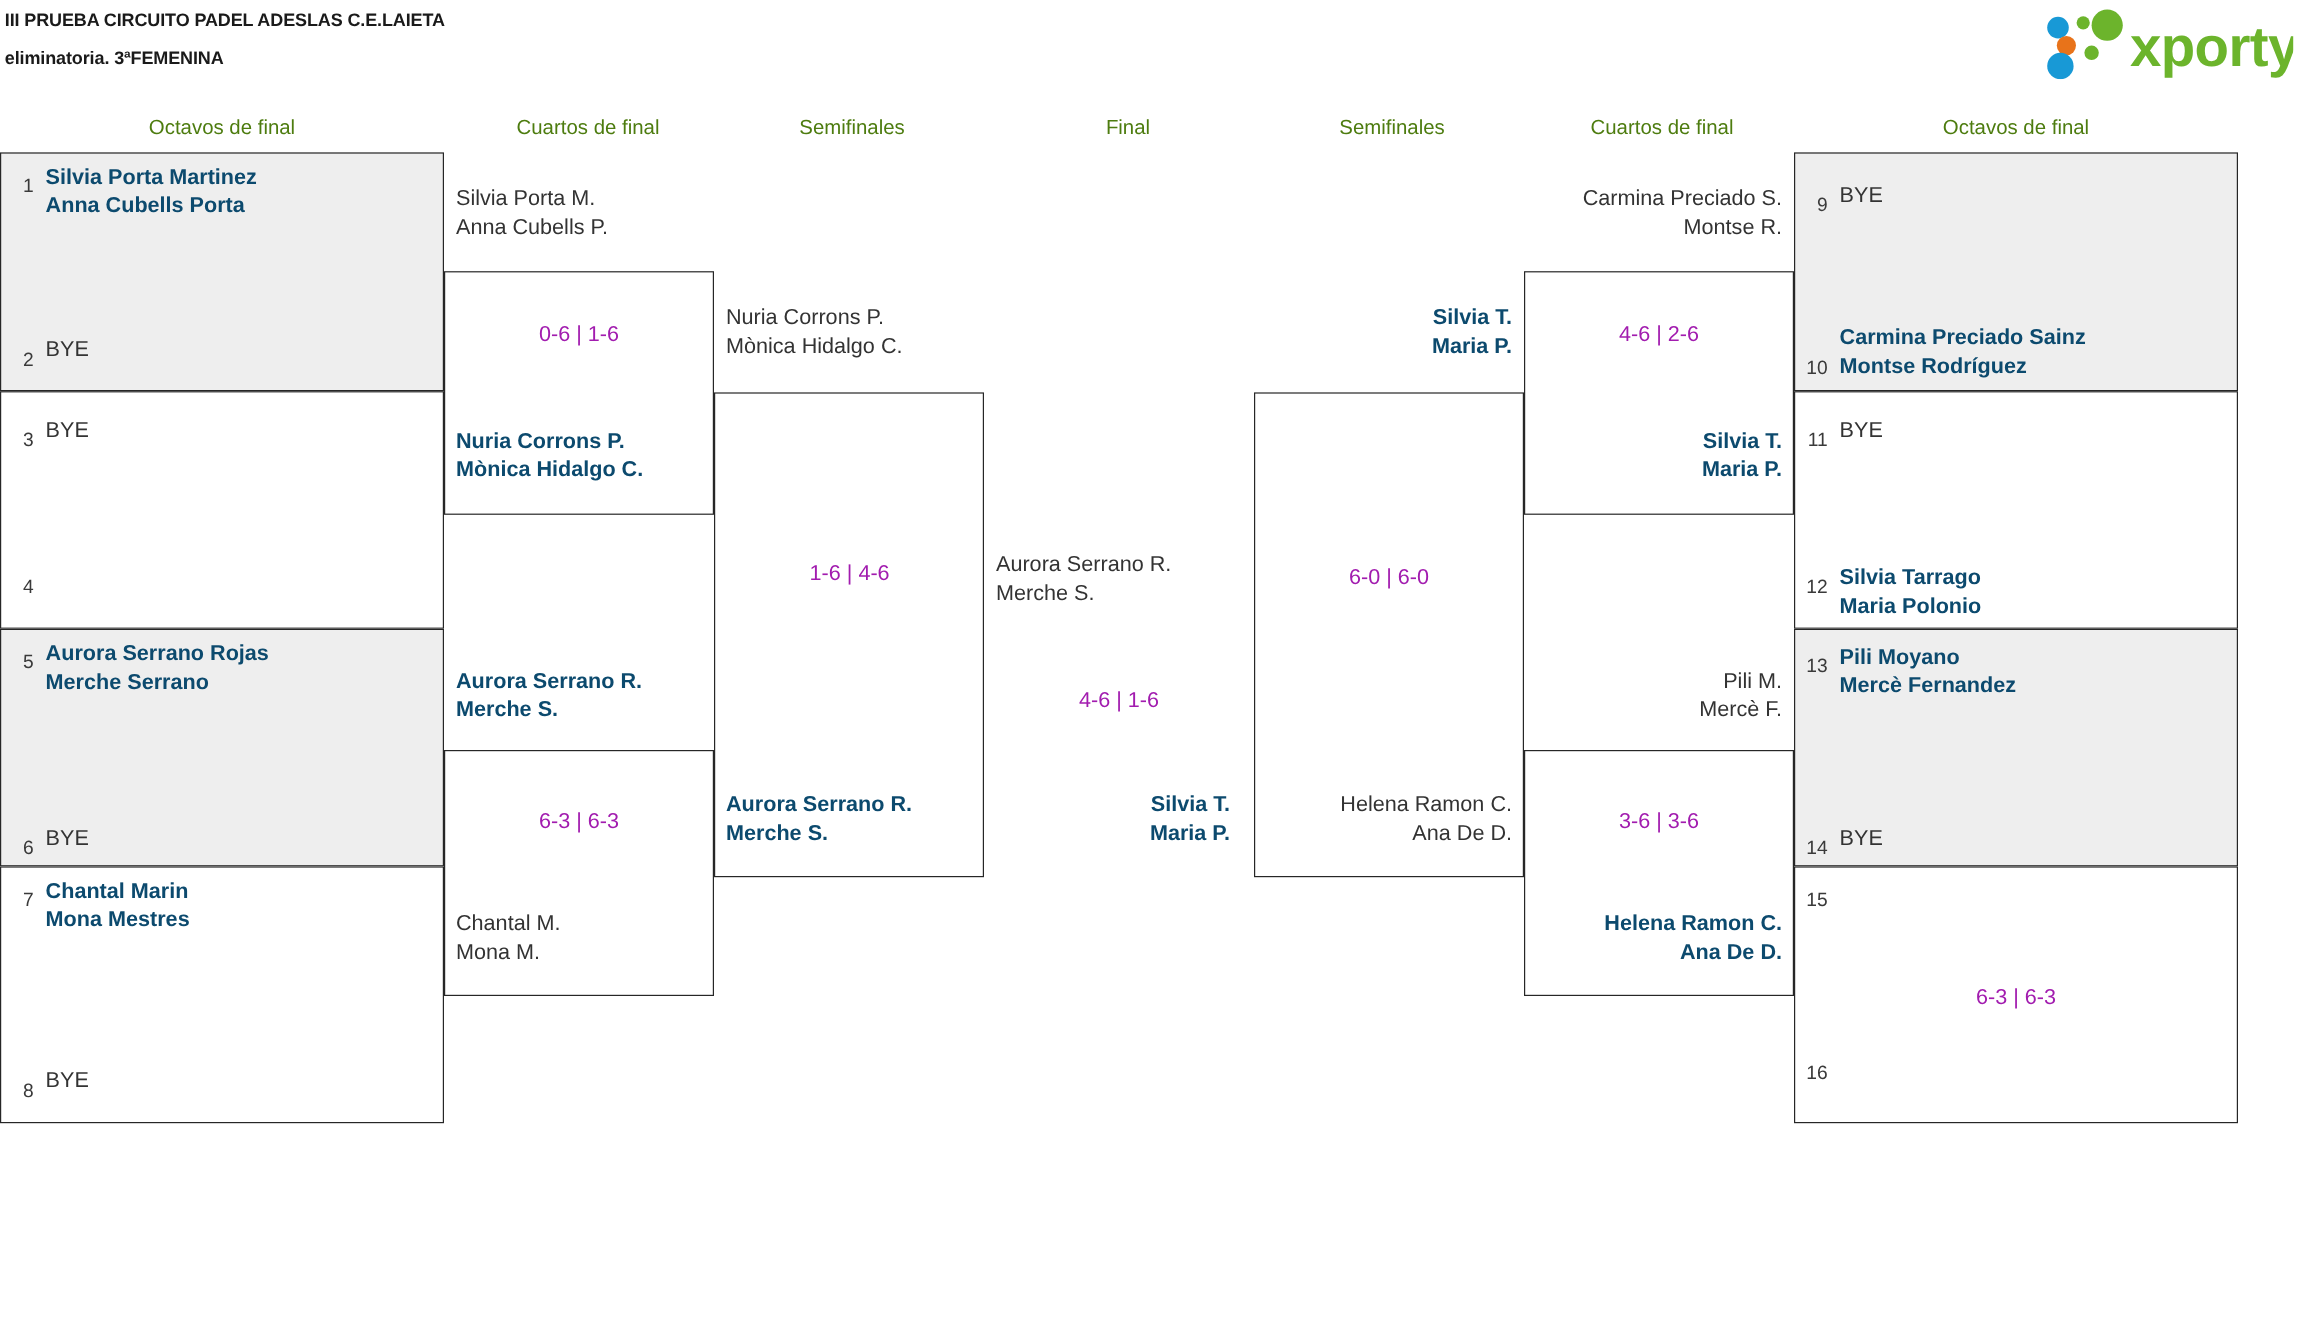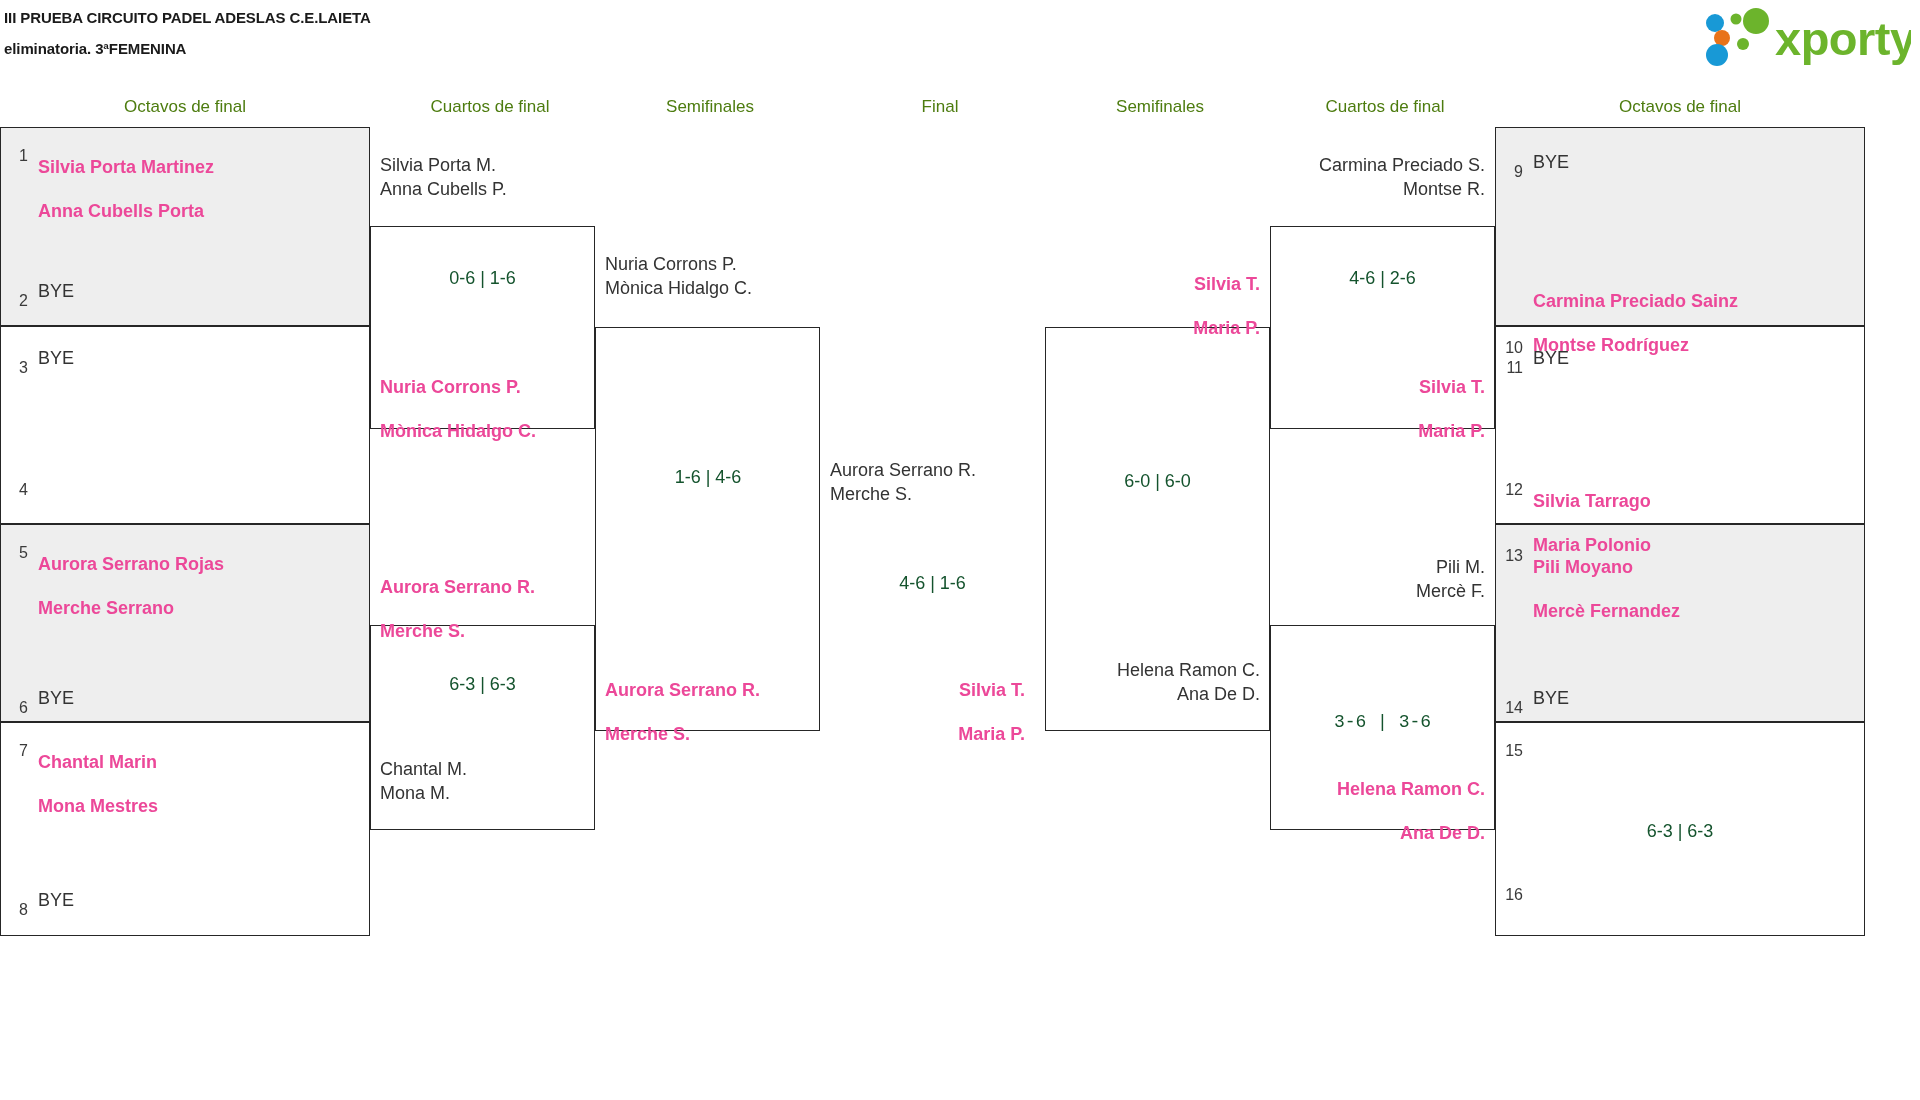--- a/index.html
+++ b/index.html
@@ -22,30 +22,30 @@
   .bx{position:absolute;box-sizing:border-box;border:1.6px solid #262626;background:#ffffff;}
   .bx.shade{background:#eeeeee;}
 
   
   .seed{position:absolute;display:flex;align-items:flex-start;}
   .seed .num{font-size:16px;color:#3a3a3a;width:26px;text-align:right;
              flex:0 0 26px;line-height:19px;padding-top:10px;}
   .seed .names{margin-left:10px;line-height:23.5px;font-size:18px;}
   .seed.bye .names{font-size:18px;color:#333;line-height:19px;padding-top:1px;}
   .seed .nm{display:block;white-space:nowrap;}
-  .win{font-weight:700;color:#ec4899;margin-top:20px;}
+  .win{font-weight:700;color:#0c4a6e;}
   .los{font-weight:400;color:#333;}
 
   
   .team{position:absolute;line-height:24px;font-size:18px;white-space:nowrap;}
   .team.r{text-align:right;}
   .team .nm{display:block;}
 
   
-  .score{position:absolute;font-size:18px;color:#14532d;text-align:center;
+  .score{position:absolute;font-size:18px;color:#a21caf;text-align:center;
          line-height:22px;white-space:nowrap;}
 </style>
 </head>
 <body>
 
 <div id="header">
   <div id="title-block">
     <div class="title-line">III PRUEBA CIRCUITO PADEL ADESLAS C.E.LAIETA</div>
     <div class="title-line">eliminatoria. 3ªFEMENINA</div>
   </div>
@@ -191,21 +191,21 @@
 <div class="score" style="left:1270px;top:267px;width:225px;">4-6 | 2-6</div>
 <div class="team r" style="left:1270px;top:355px;width:215px;">
   <span class="nm win">Silvia T.</span>
   <span class="nm win">Maria P.</span>
 </div>
 
 <div class="team r" style="left:1270px;top:555px;width:215px;">
   <span class="nm los">Pili M.</span>
   <span class="nm los">Mercè F.</span>
 </div>
-<div class="score" style="left:1270px;top:711px;width:225px;font-family:Liberation Mono, monospace;">3-6 | 3-6</div>
+<div class="score" style="left:1270px;top:673px;width:225px;">3-6 | 3-6</div>
 <div class="team r" style="left:1270px;top:757px;width:215px;">
   <span class="nm win">Helena Ramon C.</span>
   <span class="nm win">Ana De D.</span>
 </div>
 
 <div class="bx shade" style="left:1495px;top:127px;width:370px;height:199px;"></div>
 <div class="bx" style="left:1495px;top:326px;width:370px;height:198px;"></div>
 <div class="bx shade" style="left:1495px;top:524px;width:370px;height:198px;"></div>
 <div class="bx" style="left:1495px;top:722px;width:370px;height:214px;"></div>
 

